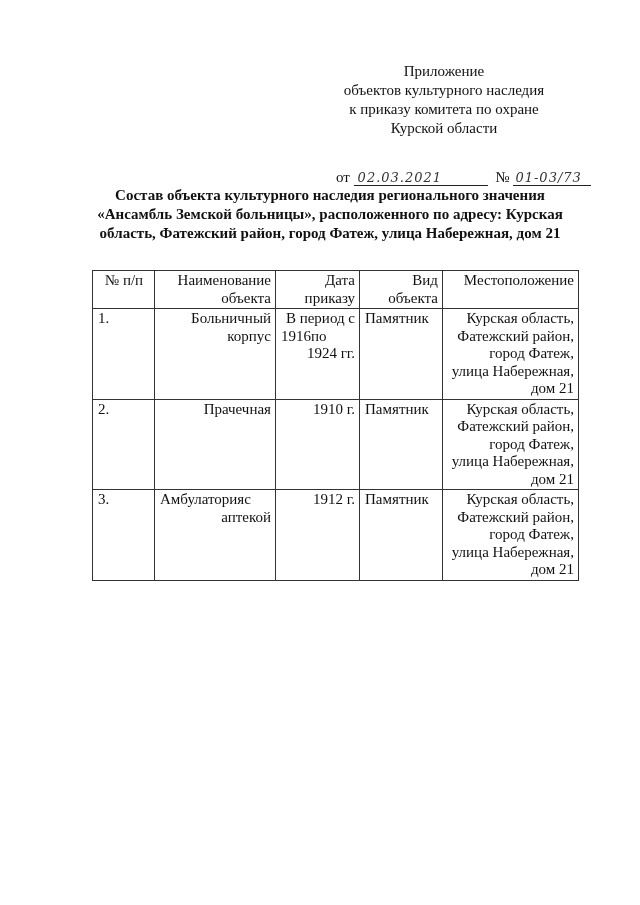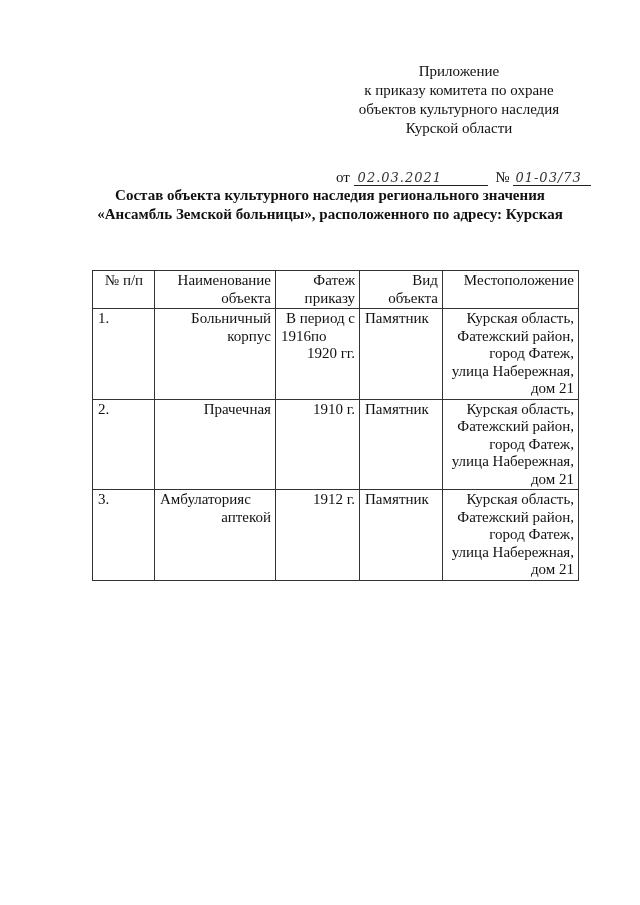--- a/index.html
+++ b/index.html
@@ -10,21 +10,21 @@
     body {
       width: 640px;
       height: 905px;
       position: relative;
       overflow: hidden;
       font-family: "Liberation Serif", "DejaVu Serif", serif;
       color: #111111;
     }
     .appendix {
       position: absolute;
-      left: 320px;
+      left: 305px;
       top: 62px;
       width: 278px;
       text-align: center;
       font-size: 15px;
       line-height: 19px;
     }
     .appendix .line { display: block; white-space: nowrap; }
     .sign-line {
       position: absolute;
       left: 336px;
@@ -84,54 +84,55 @@
     table.objects td { height: 84px; }
     table.objects td.c-num { text-align: left; }
     .jline { display: flex; justify-content: flex-start; }
     .cellline { display: block; white-space: nowrap; text-align: right; }
   </style>
 </head>
 <body>
 
 <div class="appendix">
   <span class="line">Приложение</span>
+  <span class="line">объектов культурного наследия</span>
   <span class="line">к приказу комитета по охране</span>
-  <span class="line">объектов культурного наследия</span>
   <span class="line">Курской области</span>
 </div>
 
 <div class="sign-line">
   <span>от</span>
   <span class="fill date-fill">02.03.2021</span>
   <span class="no-label">№</span>
   <span class="fill num-fill">01-03/73</span>
 </div>
 
 <div class="title">
   <span class="line">Состав объекта культурного наследия регионального значения</span>
   <span class="line">«Ансамбль Земской больницы», расположенного по адресу: Курская</span>
+  <span class="line">область, Фатежский район, город Фатеж, улица Набережная, дом 21</span>
 </div>
 
 <table class="objects">
   <colgroup>
     <col style="width:62px">
     <col style="width:121px">
     <col style="width:84px">
     <col style="width:83px">
     <col style="width:136px">
   </colgroup>
   <thead>
     <tr>
       <th><span>№ п/п</span></th>
       <th>
         <span class="cellline">Наименование</span>
         <span class="cellline">объекта</span>
       </th>
       <th>
-        <span class="cellline">Фатеж</span>
+        <span class="cellline">Дата</span>
         <span class="cellline">приказу</span>
       </th>
       <th>
         <span class="cellline">Вид</span>
         <span class="cellline">объекта</span>
       </th>
       <th class="h-loc"><span>Местоположение</span></th>
     </tr>
   </thead>
   <tbody>
@@ -141,21 +142,21 @@
       <td>
         <span class="cellline">Больничный</span>
         <span class="cellline">корпус</span>
       </td>
       <td>
         <span class="cellline">В период с</span>
         <span class="jline">
             <span>1916</span>
             <span>по</span>
           </span>
-        <span class="cellline">1920 гг.</span>
+        <span class="cellline">1924 гг.</span>
       </td>
       <td>Памятник</td>
       <td>
         <span class="cellline">Курская область,</span>
         <span class="cellline">Фатежский район,</span>
         <span class="cellline">город Фатеж,</span>
         <span class="cellline">улица Набережная,</span>
         <span class="cellline">дом 21</span>
       </td>
     </tr>

